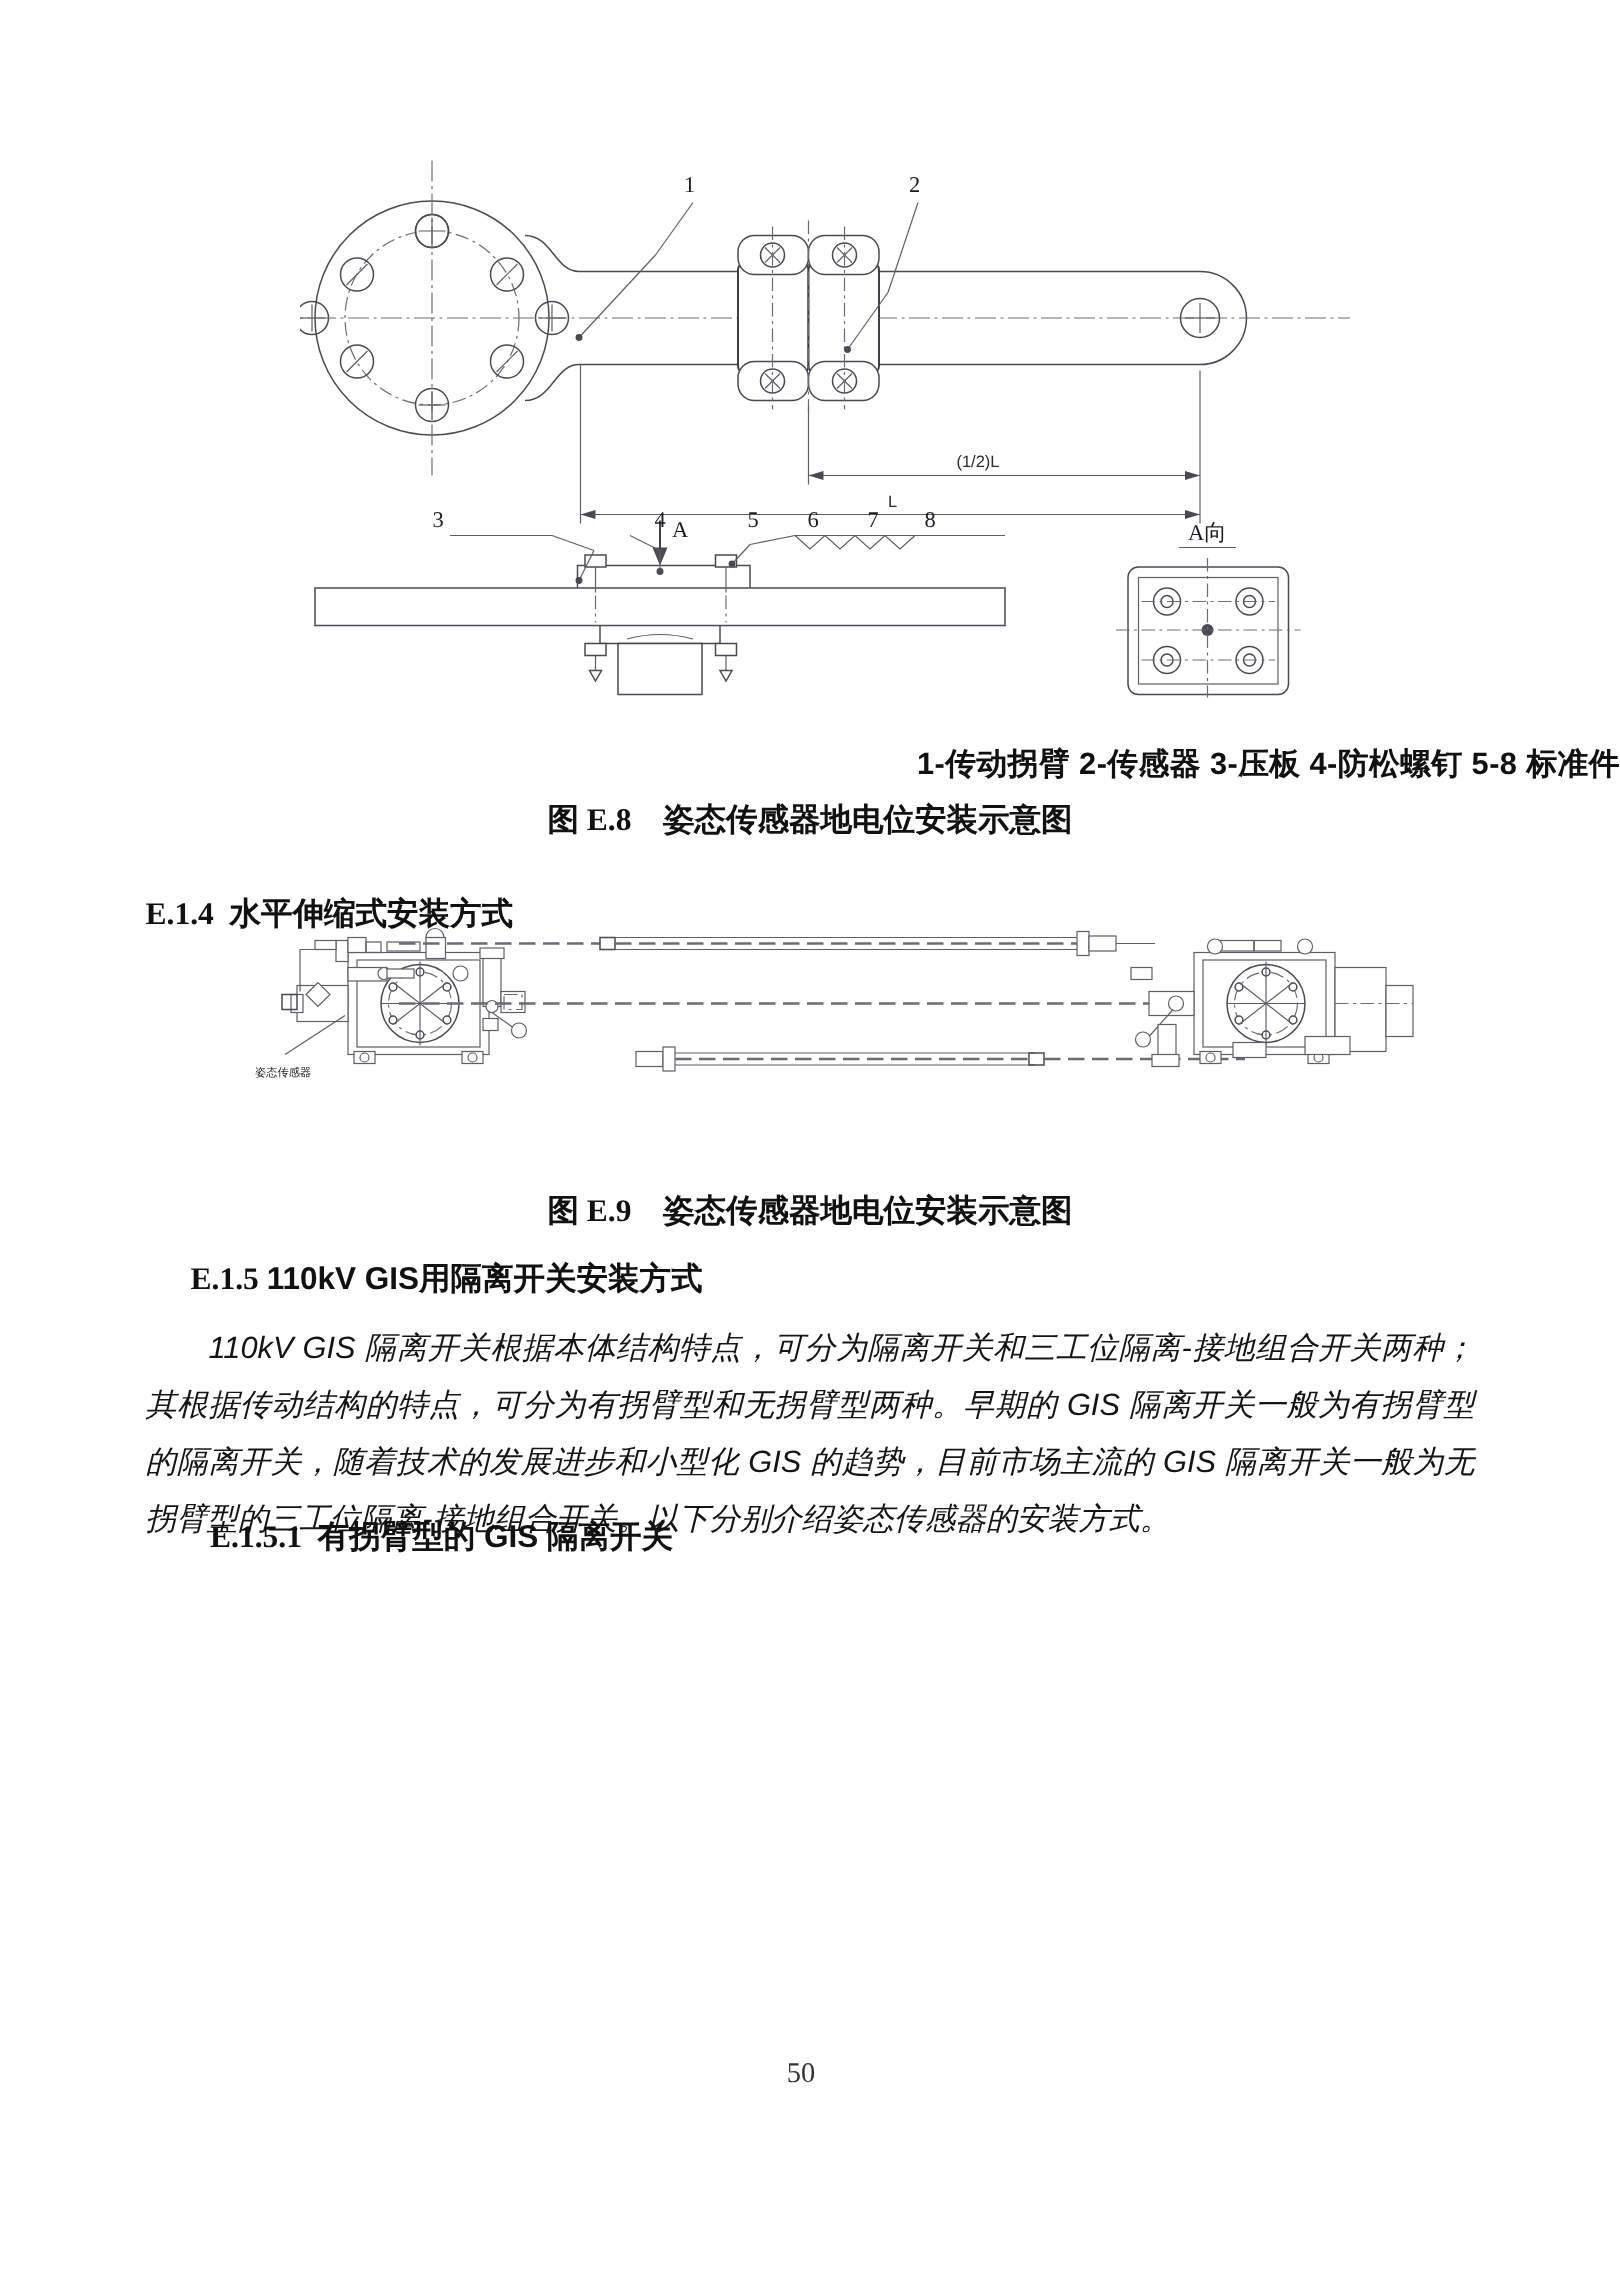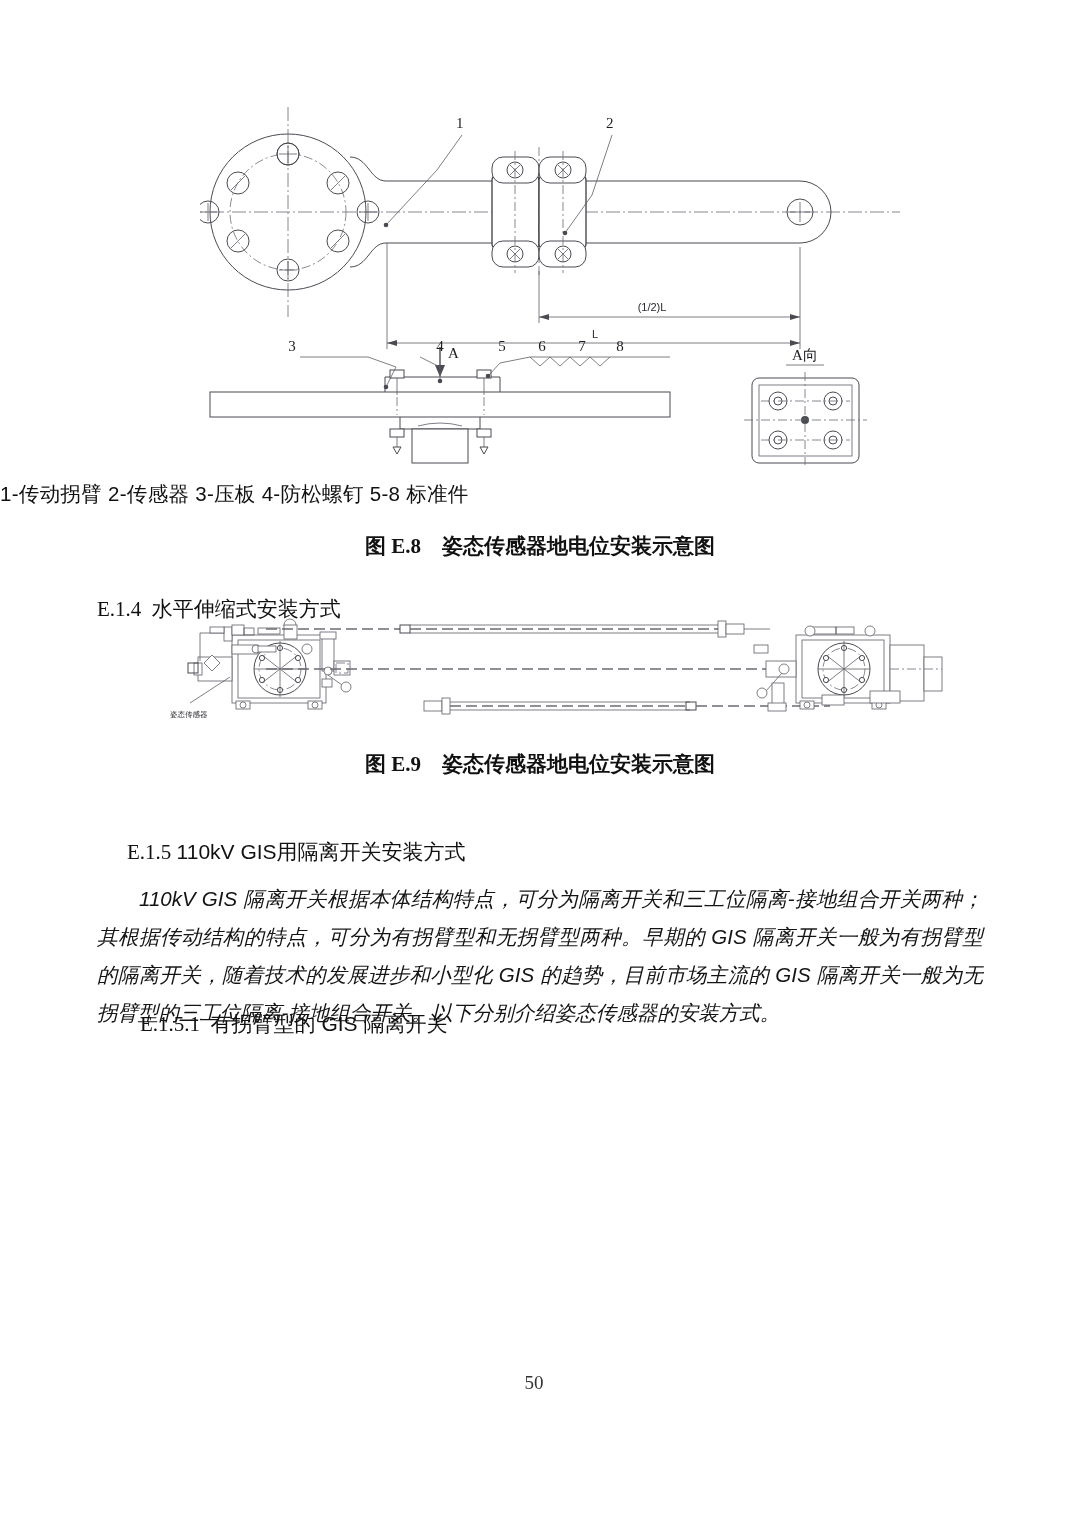--- a/index.html
+++ b/index.html
@@ -37,58 +37,58 @@
     top: 605px;
     width: 790px;
     height: 130px;
   }
   .fig-e8 svg, .fig-e9 svg { display: block; }
 
   
   .caption-parts {
     position: absolute;
     left: 0; right: 0;
-    top: 480px;
-    text-align: left;
+    top: 495px;
+    text-align: right;
     font-family: "Liberation Sans", "DejaVu Sans", sans-serif;
-    font-weight: 400;
+    font-weight: 700;
     font-size: 20.5px;
     letter-spacing: 0.3px;
     color: #111;
   }
   .caption-fig {
     position: absolute;
     left: 0; right: 0;
     text-align: center;
     font-size: 21px;
     font-weight: 700;
     color: #111;
     font-family: "Liberation Serif", "DejaVu Serif", serif;
   }
   .caption-fig .zh {
     font-family: "Liberation Sans", "DejaVu Sans", sans-serif;
   }
   #caption-e8 { top: 532px; }
-  #caption-e9 { top: 750px; }
+  #caption-e9 { top: 793px; }
 
   .heading {
     position: absolute;
     left: 97px;
     font-size: 21px;
     font-weight: 700;
     color: #111;
     white-space: nowrap;
   }
   .heading .zh {
     font-family: "Liberation Sans", "DejaVu Sans", sans-serif;
-    font-weight: 400;
+    font-weight: 700;
   }
   .heading .num {
     font-family: "Liberation Serif", "DejaVu Serif", serif;
-    font-weight: 400;
+    font-weight: 700;
   }
   #head-e14 { top: 595px; }
   #head-e15 { top: 838px; margin-left: 30px; }
   #head-e151 { top: 1010px; margin-left: 43px; }
 
   .para {
     position: absolute;
     left: 97px;
     width: 886px;
     font-size: 20.5px;

